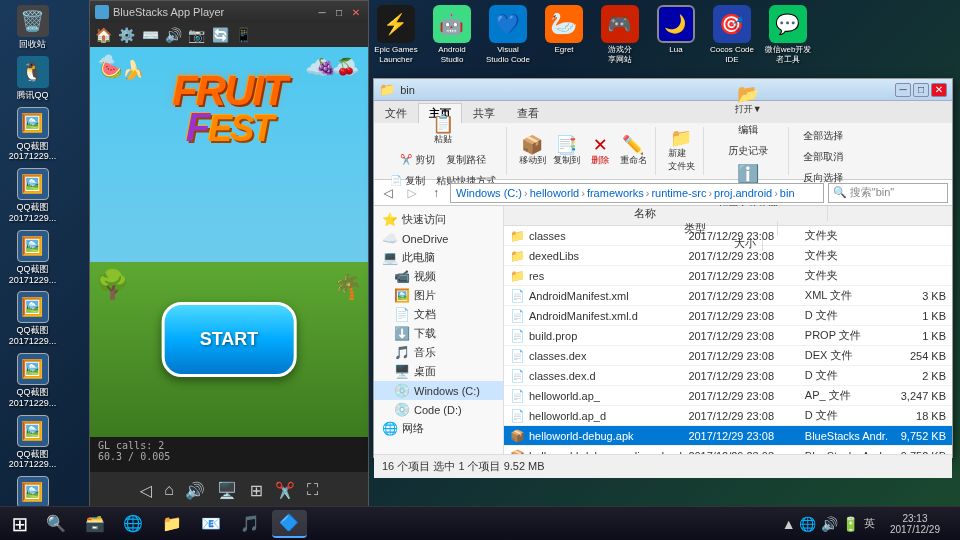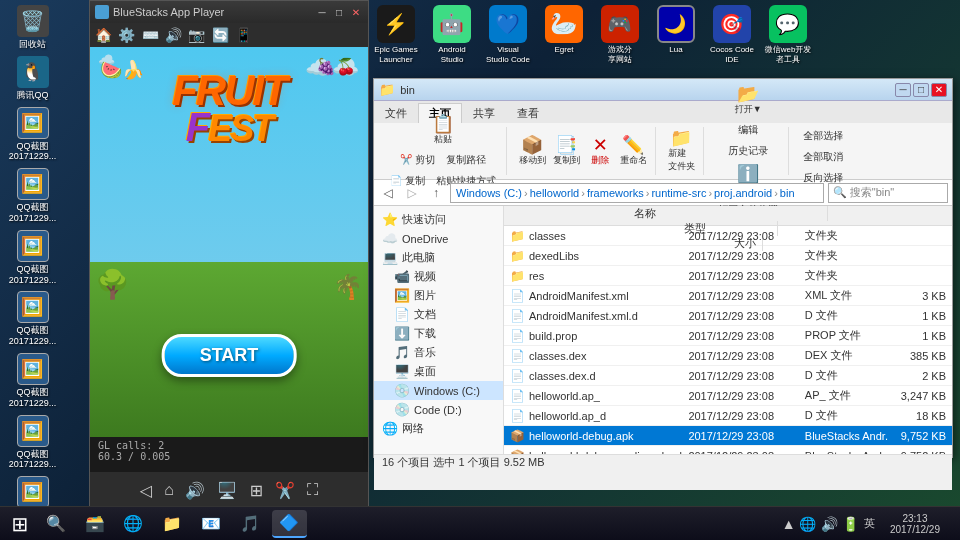--- a/index.html
+++ b/index.html
@@ -158,21 +158,21 @@
       position: absolute;
       bottom: 60px;
       left: 50%;
       transform: translateX(-50%);
       background: linear-gradient(180deg, #4dd9ff 0%, #00aaff 50%, #0077cc 100%);
       border: 3px solid #fff;
       border-radius: 20px;
       color: #fff;
       font-size: 18px;
       font-weight: 900;
-      padding: 8px 35px;
+      padding: 24px 35px;
       text-shadow: 1px 1px 3px rgba(0,0,0,0.5);
       box-shadow: 0 4px 10px rgba(0,0,0,0.4);
       cursor: pointer;
       white-space: nowrap;
     }
     .emulator-status {
       height: 35px;
       background: #1a1a1a;
       padding: 3px 8px;
       color: #aaa;
@@ -437,25 +437,25 @@
       display: flex;
       align-items: center;
       white-space: nowrap;
       overflow: hidden;
     }
     .fe-file-row.highlighted .fe-file-cell { color: #fff; }
     .fe-file-icon { margin-right: 4px; font-size: 12px; }
 
     
     .fe-statusbar {
-      height: 36px;
+      height: 24px;
       background: #f0f0f0;
       border-top: 1px solid #ddd;
       display: flex;
-      align-items: flex-start;
+      align-items: center;
       padding: 0 8px;
       font-size: 11px;
       color: #333;
       gap: 10px;
     }
 
     
     .taskbar {
       position: absolute;
       bottom: 0;
@@ -883,21 +883,21 @@
         <div class="fe-file-row">
           <div class="fe-file-cell col-name"><span class="fe-file-icon">📄</span>build.prop</div>
           <div class="fe-file-cell col-date">2017/12/29 23:08</div>
           <div class="fe-file-cell col-type">PROP 文件</div>
           <div class="fe-file-cell col-size" style="justify-content:flex-end;">1 KB</div>
         </div>
         <div class="fe-file-row">
           <div class="fe-file-cell col-name"><span class="fe-file-icon">📄</span>classes.dex</div>
           <div class="fe-file-cell col-date">2017/12/29 23:08</div>
           <div class="fe-file-cell col-type">DEX 文件</div>
-          <div class="fe-file-cell col-size" style="justify-content:flex-end;">385 KB</div>
+          <div class="fe-file-cell col-size" style="justify-content:flex-end;">254 KB</div>
         </div>
         <div class="fe-file-row">
           <div class="fe-file-cell col-name"><span class="fe-file-icon">📄</span>classes.dex.d</div>
           <div class="fe-file-cell col-date">2017/12/29 23:08</div>
           <div class="fe-file-cell col-type">D 文件</div>
           <div class="fe-file-cell col-size" style="justify-content:flex-end;">2 KB</div>
         </div>
         <div class="fe-file-row">
           <div class="fe-file-cell col-name"><span class="fe-file-icon">📄</span>helloworld.ap_</div>
           <div class="fe-file-cell col-date">2017/12/29 23:08</div>

